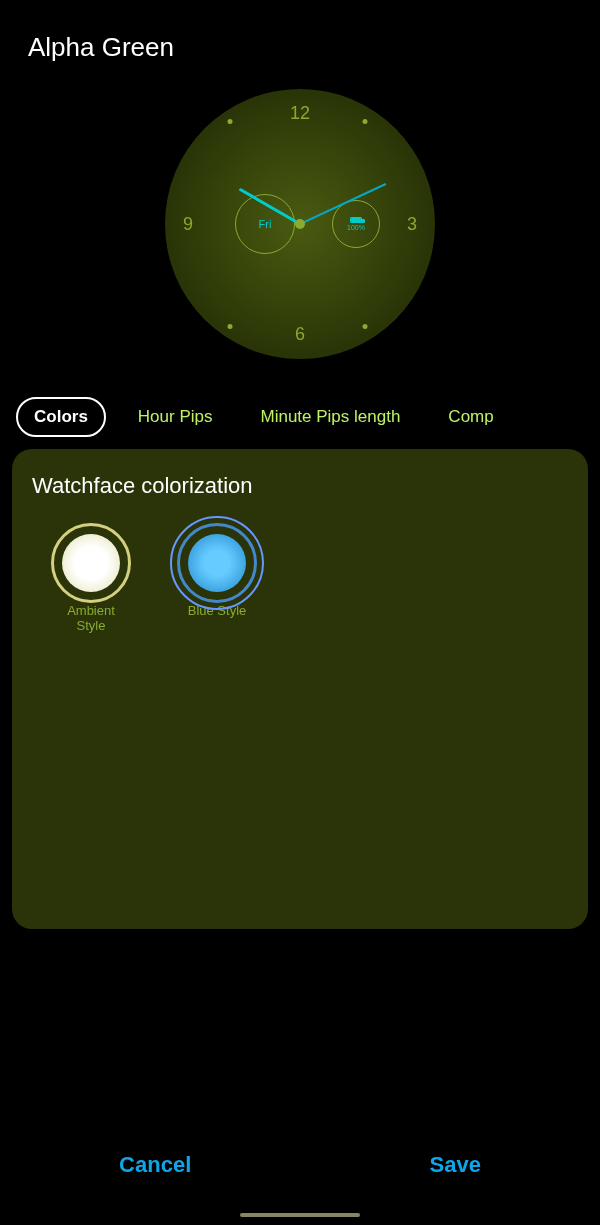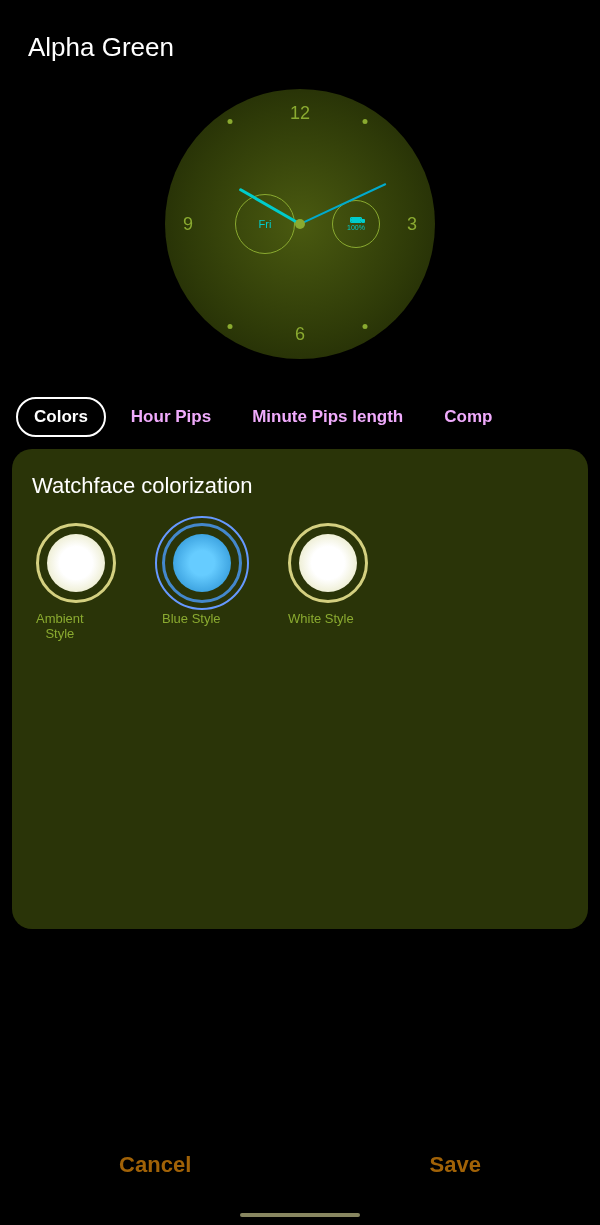--- a/index.html
+++ b/index.html
@@ -150,33 +150,32 @@
       height: 100%;
       background: #00cccc;
       border-radius: 1px;
     }
 
     
     .tabs-container {
       display: flex;
       align-items: center;
       padding: 8px 16px;
-      gap: 9px;
+      gap: 16px;
       overflow: hidden;
       text-align: right;
     }
 
     .tab-item {
       padding: 8px 16px;
       border-radius: 24px;
       font-size: 17px;
       white-space: nowrap;
       cursor: pointer;
-      color: #f0abfc;
-      font-weight: bold;
+      color: #bef264;
     }
 
     .tab-item.active {
       border: 2px solid #fff;
       color: #fff;
       font-weight: 600;
     }
 
     
     .content-panel {
@@ -198,22 +197,21 @@
     .swatches-grid {
       display: flex;
       flex-wrap: wrap;
       gap: 16px;
       padding: 0 4px;
     }
 
     .swatch-item {
       display: flex;
       flex-direction: column;
-      align-items: flex-start;
-      gap: 8px;
+      align-items: center;
       cursor: pointer;
       width: 110px;
     }
 
     .swatch-circle {
       width: 80px;
       height: 80px;
       border-radius: 50%;
       display: flex;
       align-items: center;
@@ -291,21 +289,21 @@
       background: #000;
       display: flex;
       align-items: center;
       justify-content: space-around;
       padding-bottom: 20px;
     }
 
     .bottom-btn {
       font-size: 22px;
       font-weight: 600;
-      color: #a16207;
+      color: #0ea5e9;
       cursor: pointer;
       background: none;
       border: none;
       padding: 12px 40px;
     }
 
     .home-indicator {
       position: absolute;
       bottom: 8px;
       left: 50%;
@@ -372,26 +370,20 @@
 
 
 
     <div class="swatch-item swatch-blue">
       <div class="swatch-circle">
         <div class="swatch-inner"></div>
       </div>
       <span class="swatch-label">Blue Style</span>
     </div>
 
-    <div class="swatch-item swatch-white">
-      <div class="swatch-circle">
-        <div class="swatch-inner"></div>
-      </div>
-      <span class="swatch-label">White Style</span>
-    </div>
 
   </div>
 </div>
 
 <div class="bottom-bar">
   <button class="bottom-btn">Cancel</button>
   <button class="bottom-btn">Save</button>
 </div>
 
 <div class="home-indicator"></div>

